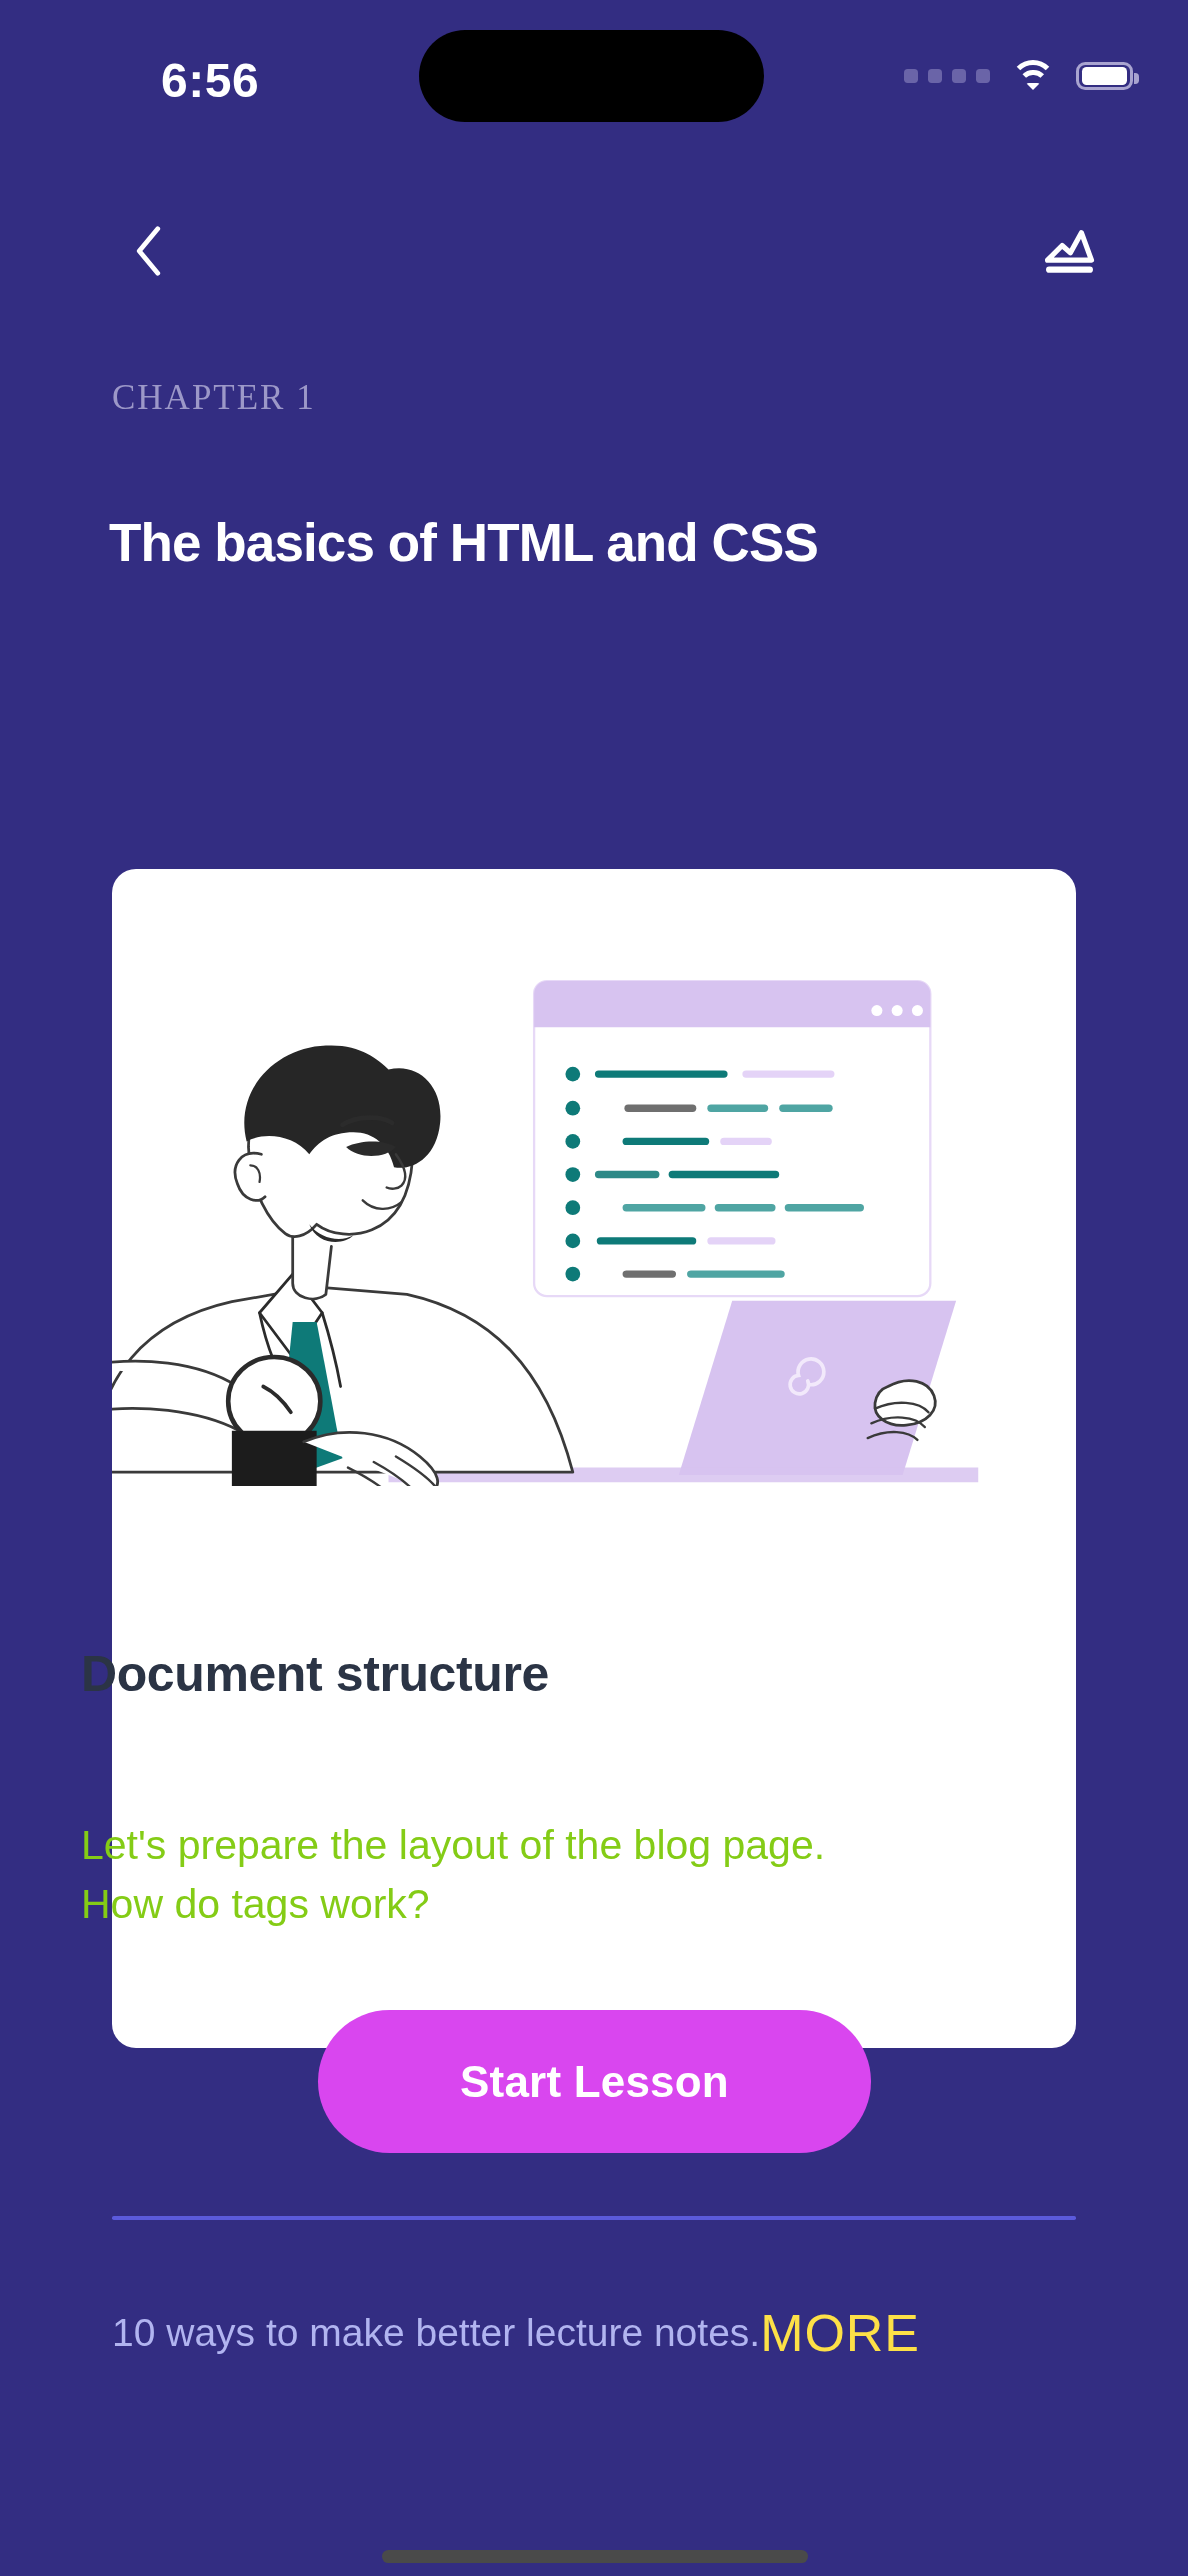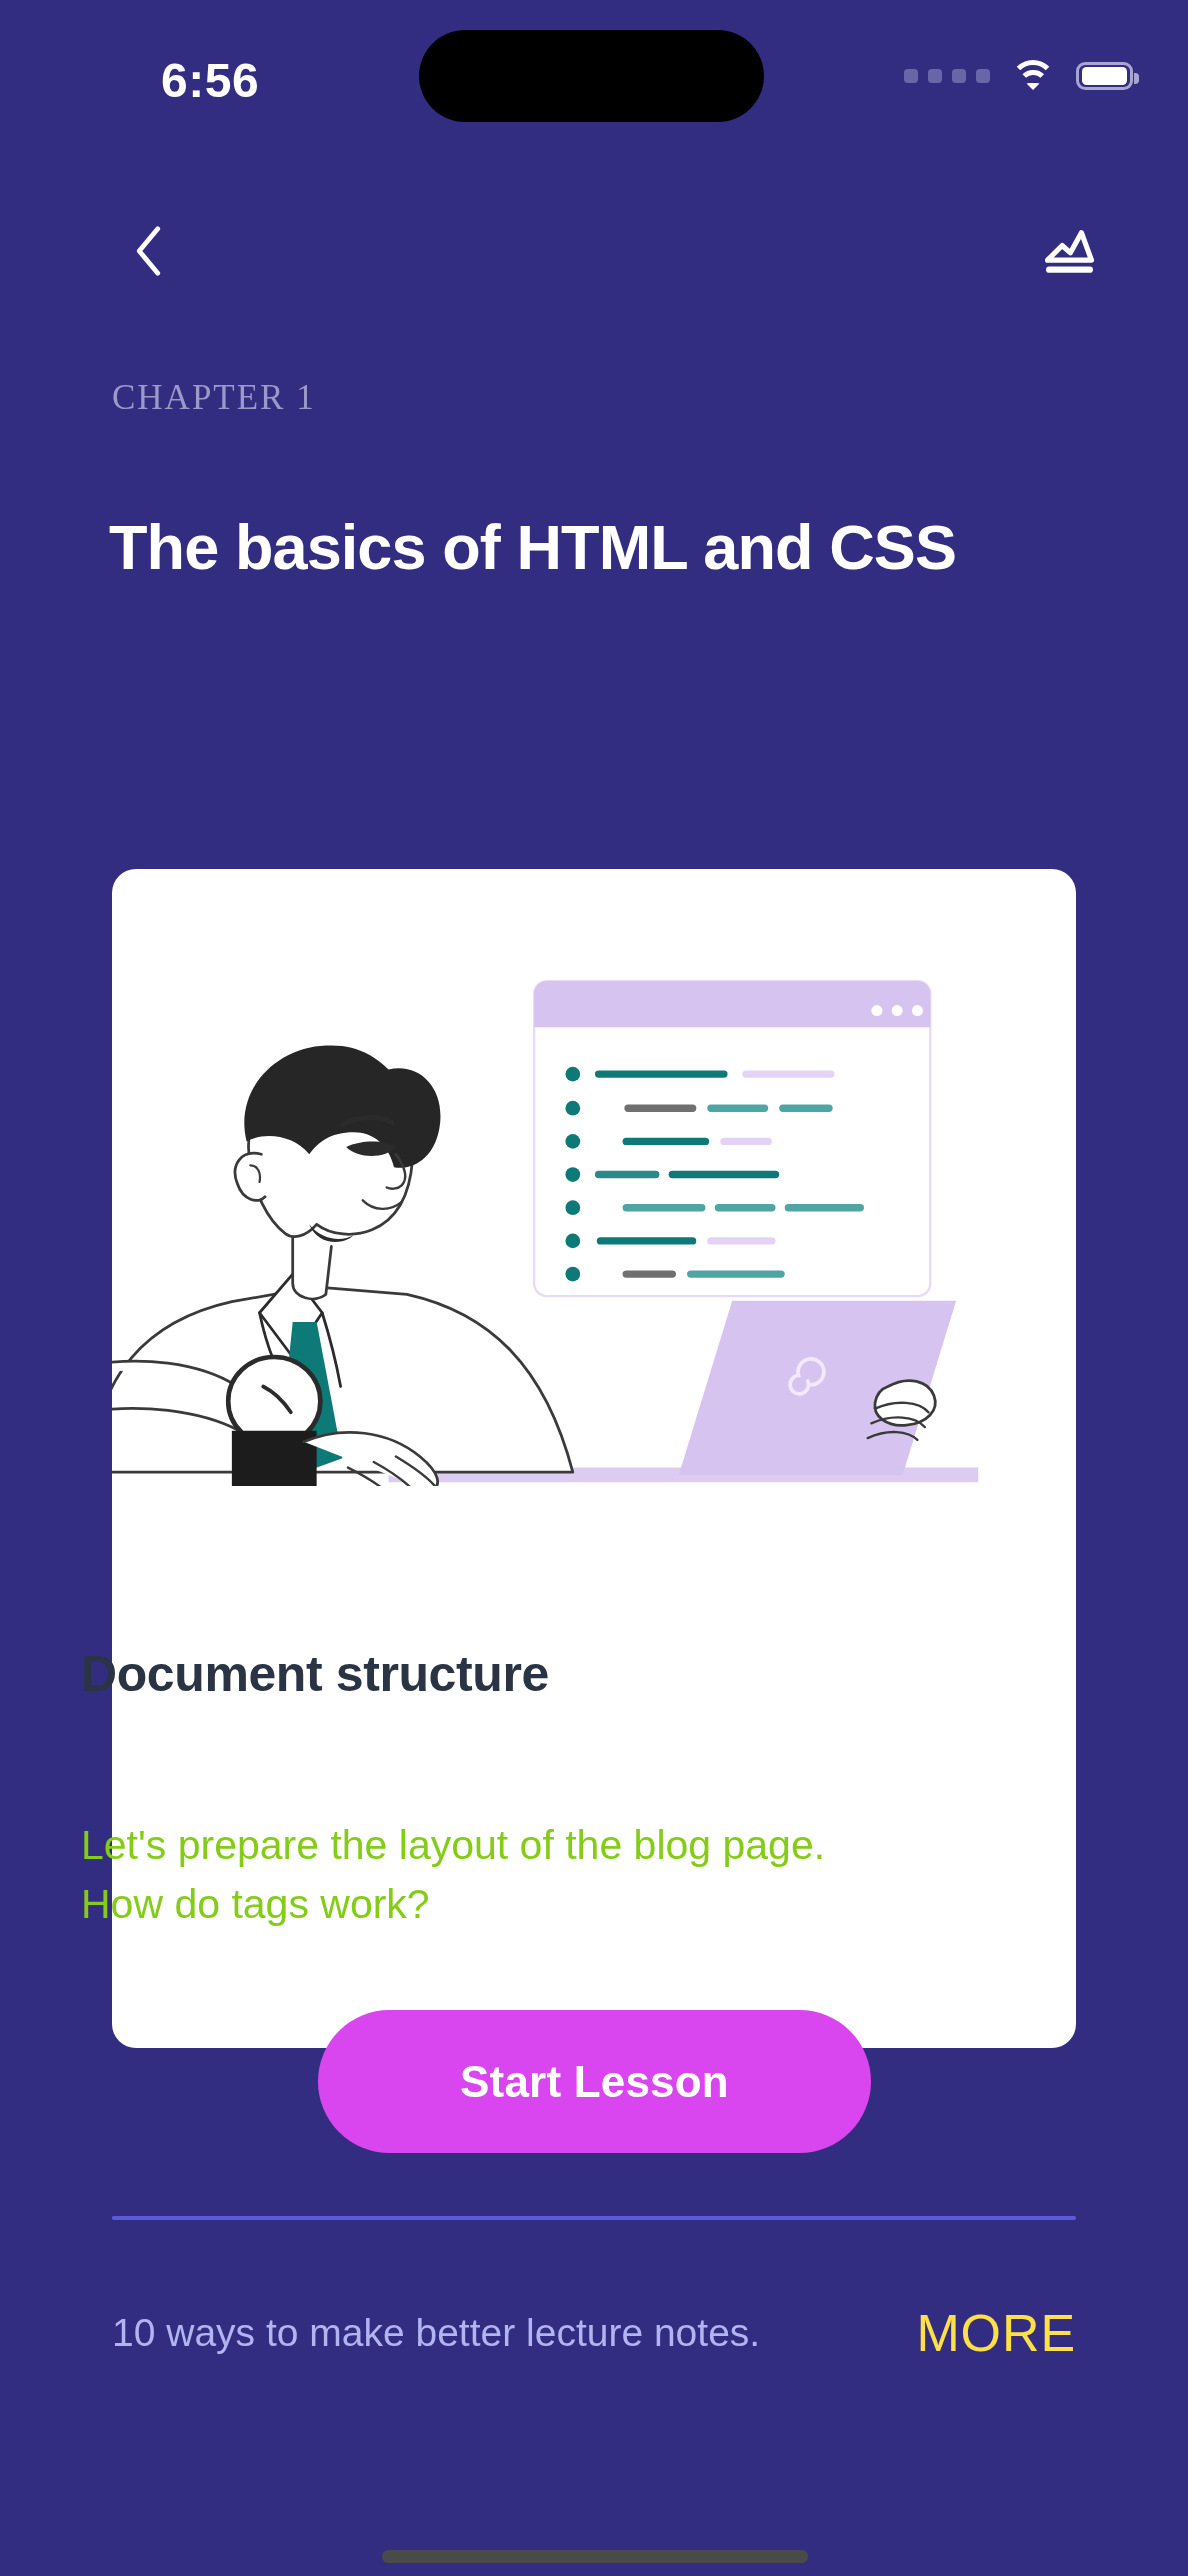--- a/index.html
+++ b/index.html
@@ -40,21 +40,21 @@
   .chart-btn { position:absolute; right:79px; top:13px; width:79px; height:79px; display:flex; align-items:center; justify-content:center; cursor:pointer; }
   .chart-btn svg { width:55px; height:52px; }
 
   
   .chapter-label {
     position:absolute; left:112px; top:378px;
     font-size:35px; font-weight:500; letter-spacing:2px; color:#9C98C8;font-family:Liberation Serif, serif;
   }
   .page-title {
     position:absolute; left:109px; top:516px; width:986px;
-    font-size:63px; line-height:1.0; font-weight:700; color:#FFFFFF; letter-spacing:-0.9px;
+    font-size:53px; line-height:1.0; font-weight:700; color:#FFFFFF; letter-spacing:-0.9px;
   }
 
   
   .lesson-card {
     position:absolute; left:112px; top:869px; width:964px; height:1179px;
     background:#FFFFFF; border-radius:24px; overflow:hidden;
   }
   .illustration { position:absolute; left:0; top:101px; width:964px; height:516px; }
   .card-heading {
     position:absolute; left:81px; top:1645px; width:829px;
@@ -69,21 +69,21 @@
   .start-btn {
     position:absolute; left:318px; top:2010px; width:553px; height:143px;
     background:#d946ef; border:none; border-radius:72px;
     color:#FFFFFF; font-size:44px; font-weight:700; letter-spacing:0.2px;
     font-family:"Liberation Sans", sans-serif;
     display:flex; align-items:center; justify-content:center; cursor:pointer;
   }
 
   
   .divider { position:absolute; left:112px; top:2216px; width:964px; height:3.7px; background:#5B5ADB; border-radius:1.8px; }
-  .footer-row { position:absolute; left:112px; top:2303px; width:964px; display:flex; align-items:center; justify-content:space-between; }
+  .footer-row { position:absolute; left:112px; top:2303px; width:964px; display:flex; align-items:center; justify-content:flex-start; }
   .footer-text { font-size:39px; font-weight:400; color:#B1B4F0; }
   .footer-more { font-size:52px; font-weight:400; color:#fde047; letter-spacing:0.9px; cursor:pointer; }
 
   
   .home-indicator { position:absolute; left:382px; top:2550px; width:426px; height:13px; background:#4A4A4A; border-radius:6.4px; }
 </style>
 </head>
 <body>
 
 <div class="screen">

